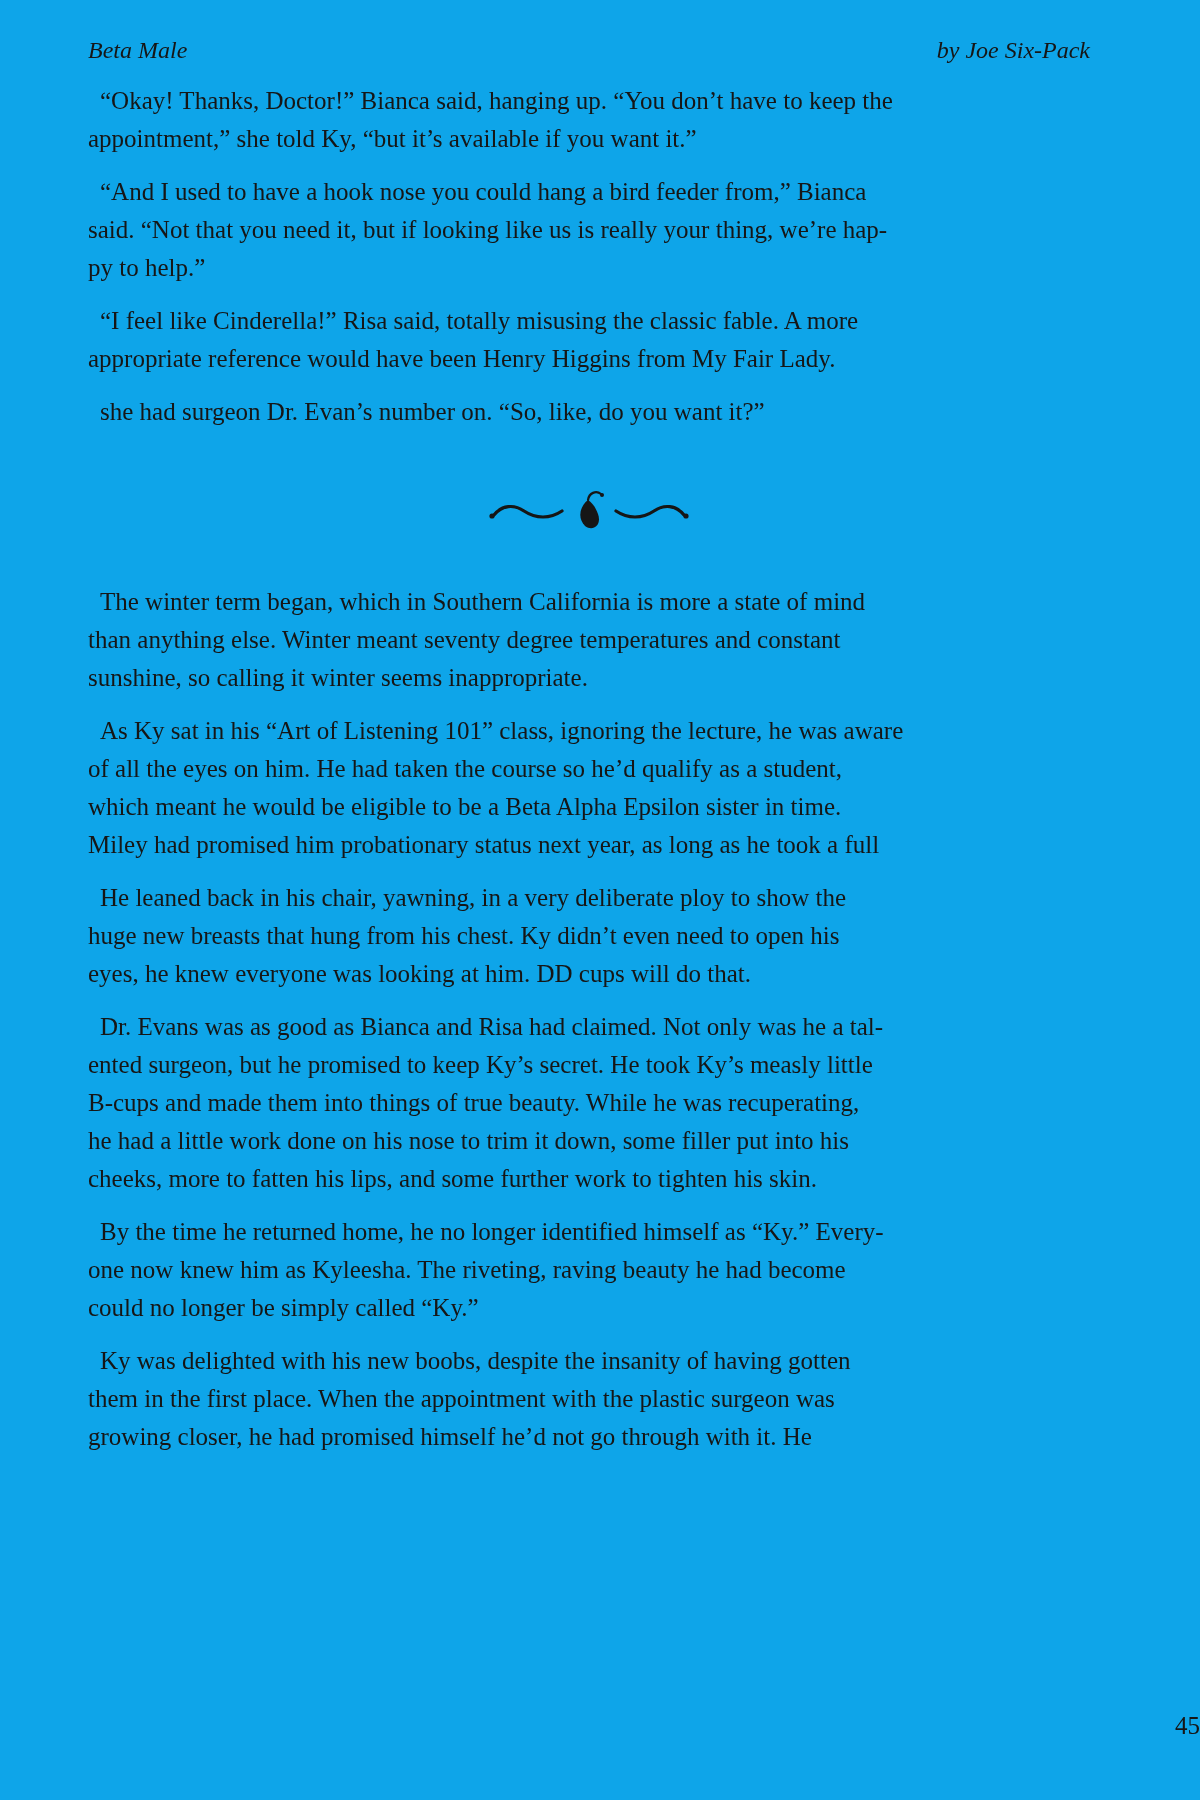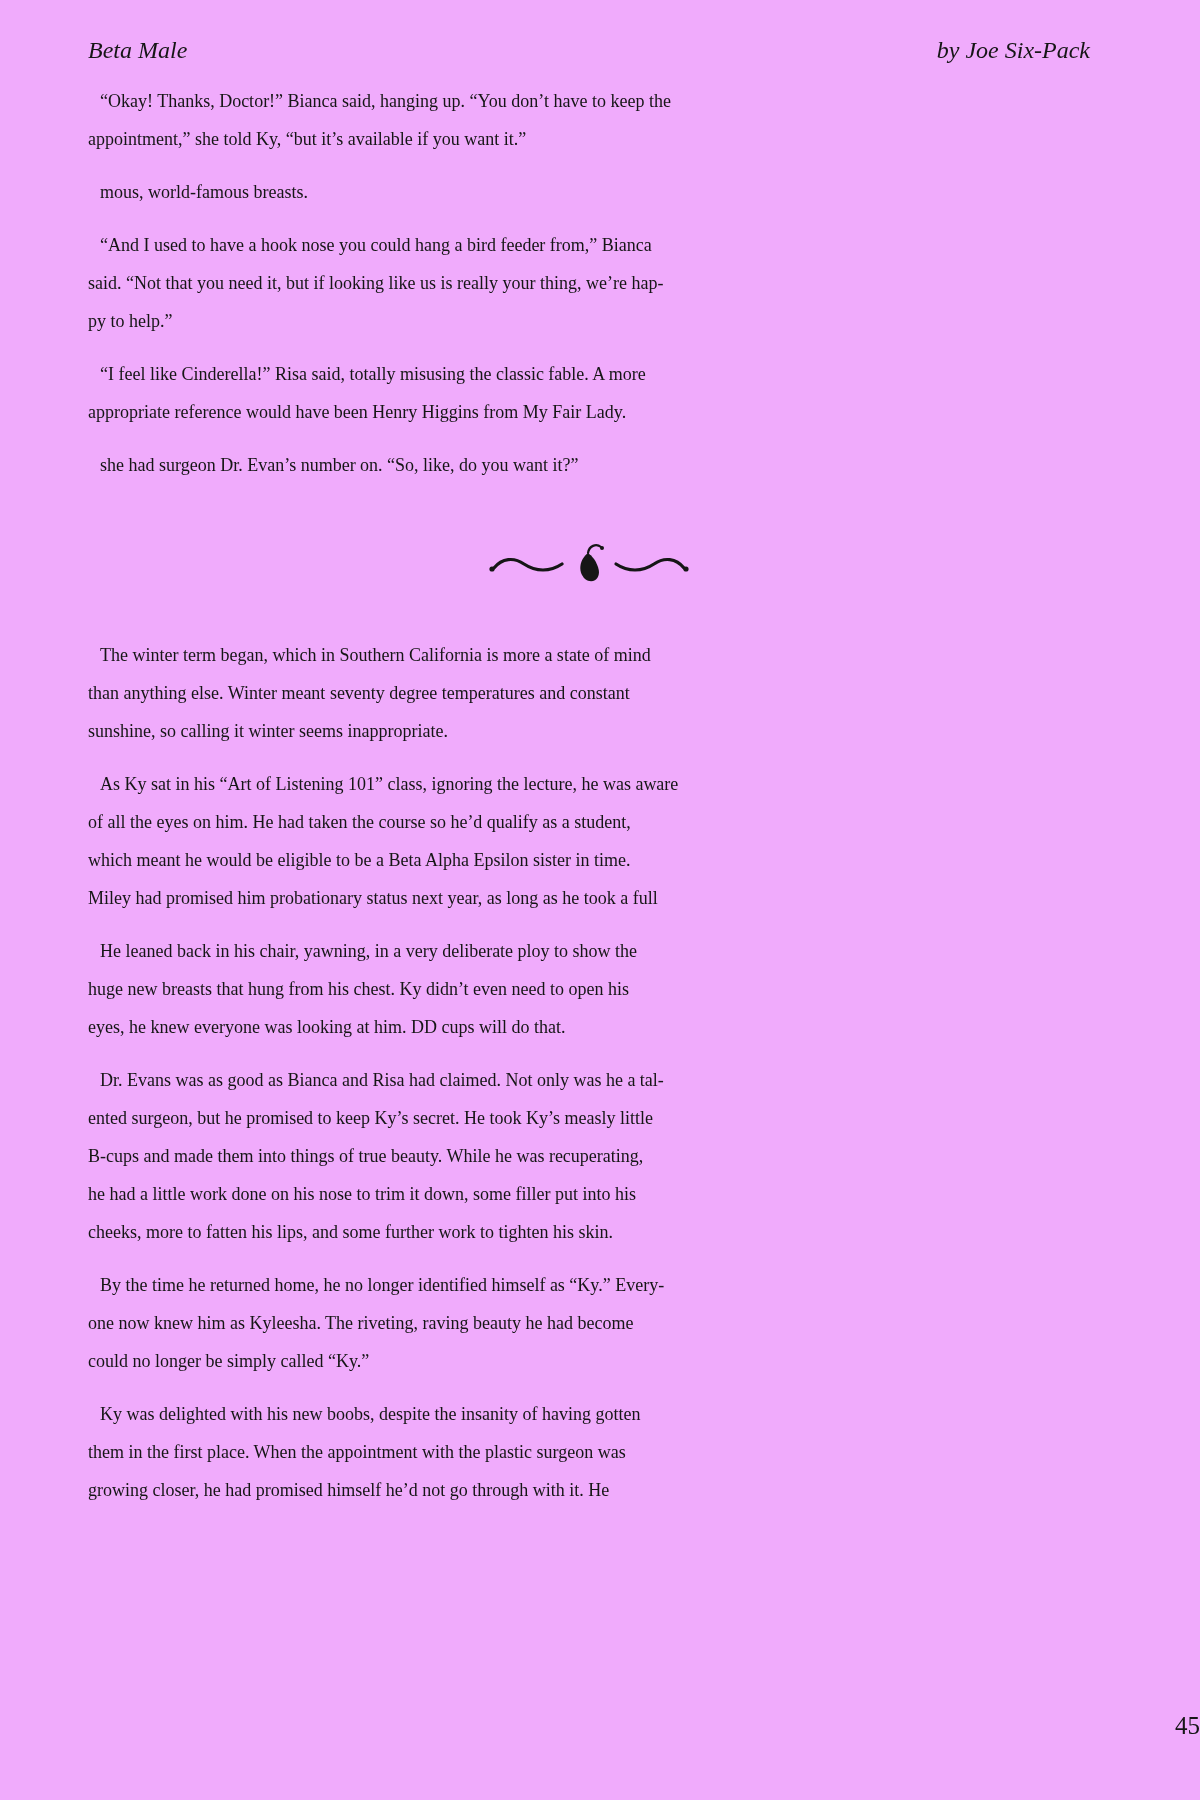--- a/index.html
+++ b/index.html
@@ -1,20 +1,20 @@
 <!DOCTYPE html>
 <html><head>
 <meta charset="utf-8">
 <style>
   html, body { margin: 0; padding: 0; background: #ffffff; }
   .page {
     position: relative;
     width: 1200px;
     height: 1800px;
-    background: #f0abfc;
+    background: #0ea5e9;
     color: #161616;
     font-family: "Liberation Serif", "DejaVu Serif", serif;
     overflow: hidden;
   }
   .header {
     position: absolute;
     top: 36px;
     left: 88px;
     right: 110px;
     display: flex;
@@ -22,21 +22,21 @@
     align-items: baseline;
     font-style: italic;
     font-size: 24px;
     line-height: 28px;
   }
   .content {
     position: absolute;
     top: 82px;
     left: 88px;
     right: 110px;
-    font-size: 18px;
+    font-size: 25px;
     line-height: 38px;
   }
   .para { margin: 0 0 15px 0; }
   .line { white-space: nowrap; }
   .para .line:first-child { padding-left: 12px; }
   .it { }
   .separator {
     text-align: center;
     margin: 54px 0 50px 0;
     height: 48px;
@@ -61,21 +61,20 @@
   </div>
 
   <div class="content">
 
     <div>
         <div class="para">
           <div class="line"><span>“Okay! Thanks, Doctor!” Bianca said, hanging up. “You don’t have to keep the</span></div>
           <div class="line"><span>appointment,” she told Ky, “but it’s available if you want it.”</span></div>
         </div>
         <div class="para">
-          <div class="line"><span>mous, world-famous breasts.</span></div>
         </div>
         <div class="para">
           <div class="line"><span>“And I used to have a hook nose you could hang a bird feeder from,” Bianca</span></div>
           <div class="line"><span>said. “Not that you </span><span class="it">need</span><span> it, but if looking like us is really your thing, we’re hap-</span></div>
           <div class="line"><span>py to help.”</span></div>
         </div>
         <div class="para">
           <div class="line"><span>“I feel like Cinderella!” Risa said, totally misusing the classic fable. A more</span></div>
           <div class="line"><span>appropriate reference would have been Henry Higgins from </span><span class="it">My Fair Lady.</span></div>
         </div>

